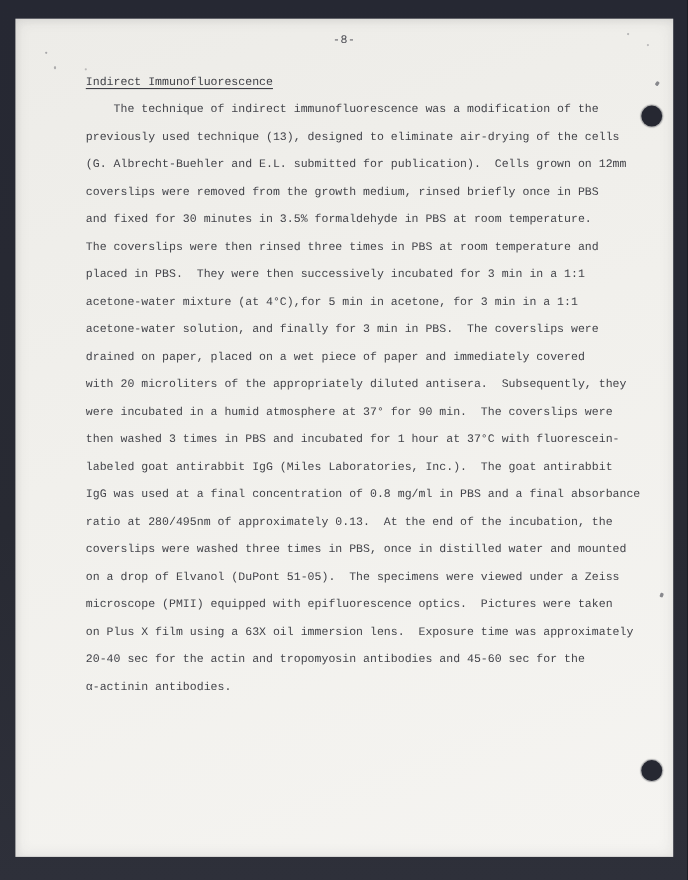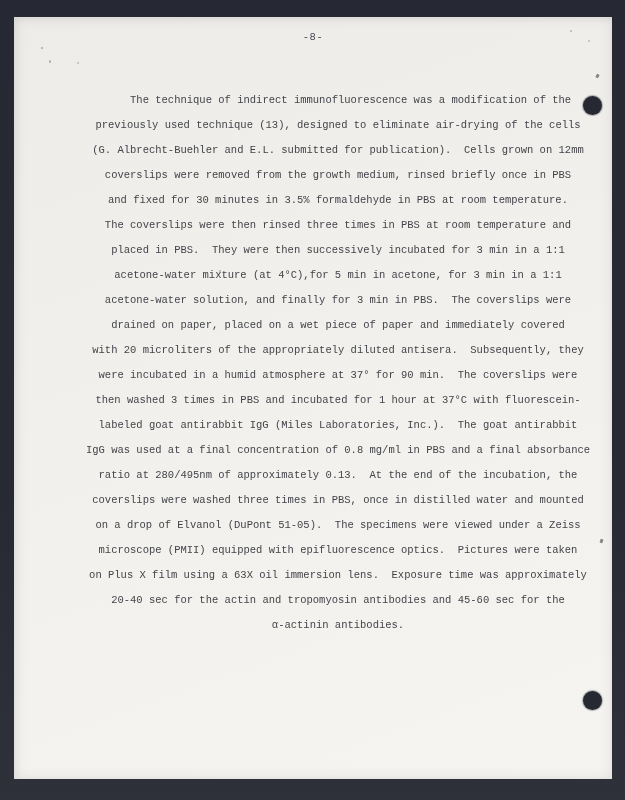--- a/index.html
+++ b/index.html
@@ -51,21 +51,20 @@
     top: 71px;
     left: 64px;
     width: 520px;
     font-size: 10.5px;
     line-height: 25px;
     color: #43444a;
     white-space: pre;
   }
   .body-text .line {
     height: 25px;
-    text-align: center;
   }
   .hole-punch {
     position: absolute;
     width: 19px;
     height: 19px;
     border-radius: 50%;
     background: #262832;
     box-shadow: 0 0 1px 1px rgba(38,40,50,0.35);
   }
   #hole-top { left: 583px; top: 96px; }
@@ -83,20 +82,21 @@
   .s6 { left: 596px; top: 74px;  width: 3px; height: 4px; opacity: .8; border-radius: 1px; transform: rotate(35deg); }
   .s7 { left: 600px; top: 539px; width: 3px; height: 4px; opacity: .8; border-radius: 1px; transform: rotate(20deg); }
   .s8 { left: 205px; top: 253px; width: 2px; height: 2px; opacity: .45; }
 </style>
 </head>
 <body>
 
 <div id="scan">
   <div id="paper">
     <div class="page-number">-8-</div>
+    <div class="heading">Indirect Immunofluorescence</div>
     <div class="body-text"><div class="line">    The technique of indirect immunofluorescence was a modification of the</div><div class="line">previously used technique (13), designed to eliminate air-drying of the cells</div><div class="line">(G. Albrecht-Buehler and E.L. submitted for publication).  Cells grown on 12mm</div><div class="line">coverslips were removed from the growth medium, rinsed briefly once in PBS</div><div class="line">and fixed for 30 minutes in 3.5% formaldehyde in PBS at room temperature.</div><div class="line">The coverslips were then rinsed three times in PBS at room temperature and</div><div class="line">placed in PBS.  They were then successively incubated for 3 min in a 1:1</div><div class="line">acetone-water mixture (at 4°C),for 5 min in acetone, for 3 min in a 1:1</div><div class="line">acetone-water solution, and finally for 3 min in PBS.  The coverslips were</div><div class="line">drained on paper, placed on a wet piece of paper and immediately covered</div><div class="line">with 20 microliters of the appropriately diluted antisera.  Subsequently, they</div><div class="line">were incubated in a humid atmosphere at 37° for 90 min.  The coverslips were</div><div class="line">then washed 3 times in PBS and incubated for 1 hour at 37°C with fluorescein-</div><div class="line">labeled goat antirabbit IgG (Miles Laboratories, Inc.).  The goat antirabbit</div><div class="line">IgG was used at a final concentration of 0.8 mg/ml in PBS and a final absorbance</div><div class="line">ratio at 280/495nm of approximately 0.13.  At the end of the incubation, the</div><div class="line">coverslips were washed three times in PBS, once in distilled water and mounted</div><div class="line">on a drop of Elvanol (DuPont 51-05).  The specimens were viewed under a Zeiss</div><div class="line">microscope (PMII) equipped with epifluorescence optics.  Pictures were taken</div><div class="line">on Plus X film using a 63X oil immersion lens.  Exposure time was approximately</div><div class="line">20-40 sec for the actin and tropomyosin antibodies and 45-60 sec for the</div><div class="line">α-actinin antibodies.</div></div>
     <span class="speck s1"></span>
     <span class="speck s2"></span>
     <span class="speck s3"></span>
     <span class="speck s8"></span>
   </div>
   <span class="speck s4"></span>
   <span class="speck s5"></span>
   <span class="speck s6"></span>
   <span class="speck s7"></span>

